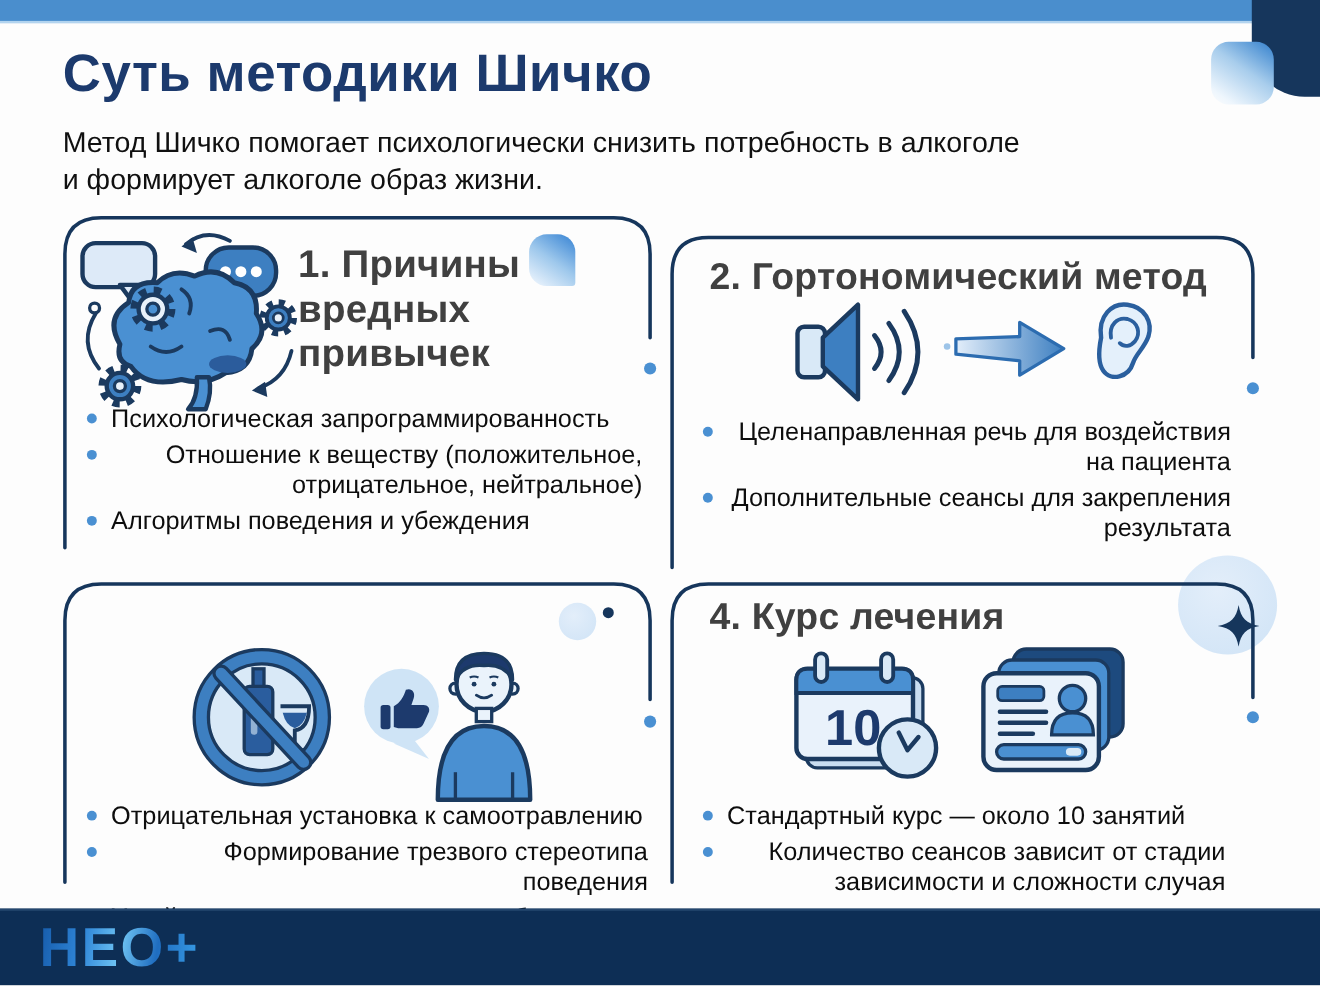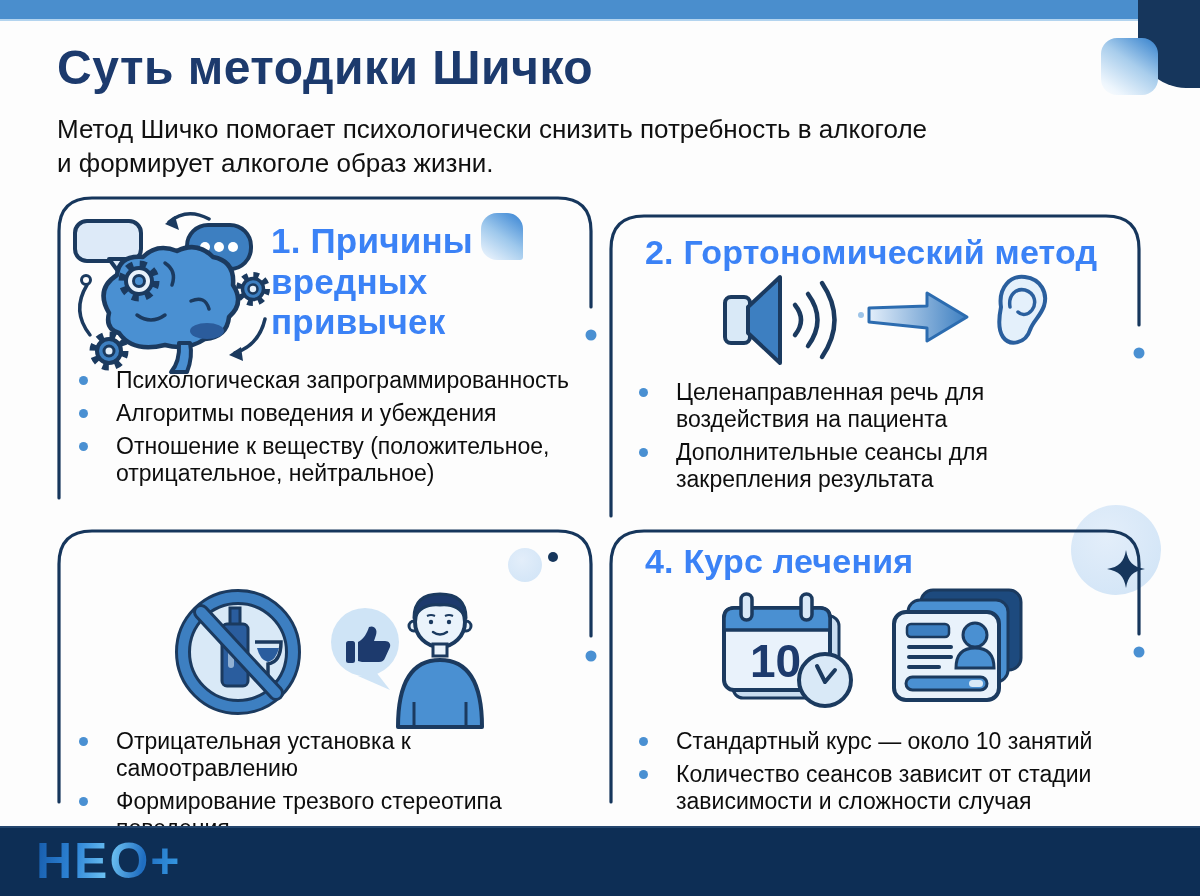--- a/index.html
+++ b/index.html
@@ -13,23 +13,23 @@
   
   .top-bar{position:absolute;left:0;top:0;width:1200px;height:19px;background:#4a8ecd;border-bottom:2px solid #b3d4ef;}
   .corner-blob{position:absolute;right:0;top:0;width:86px;height:88px;background:#16365c;border-radius:0 0 0 48px;}
   .corner-square{position:absolute;left:1101px;top:38px;width:57px;height:57px;border-radius:16px;
     background:linear-gradient(215deg,#3f88d0 5%,#a8cdec 45%,#eef6fd 85%,rgba(255,255,255,0));}
   .page-title{position:absolute;left:57px;top:40px;font-size:48px;font-weight:800;color:#1c3a6d;letter-spacing:.5px;}
   .page-subtitle{position:absolute;left:57px;top:112px;font-size:26px;font-weight:500;line-height:1.32;color:#101010;}
   
   .card{position:absolute;}
   .card-border{position:absolute;left:0;top:0;overflow:visible;}
-  .card-title{position:absolute;font-size:34px;font-weight:800;color:#3b82f6;line-height:1.16;letter-spacing:.2px;}
+  .card-title{position:absolute;font-size:34px;font-weight:800;color:#404040;line-height:1.16;letter-spacing:.2px;}
   .bullets{position:absolute;}
-  .bullet{display:flex;gap:28px;margin-bottom:6px;font-size:23px;font-weight:500;line-height:1.18;}
+  .bullet{display:flex;gap:13px;margin-bottom:6px;font-size:23px;font-weight:500;line-height:1.18;text-align:right;}
   .bullet .dot{width:9px;height:9px;border-radius:50%;background:#4a90d2;flex:0 0 9px;margin-top:9px;}
   
   .leaf{position:absolute;border-radius:16px 16px 3px 16px;background:linear-gradient(215deg,#4a90d8 10%,#9ec8ec 50%,#e3effb 90%);}
   .deco-circle{position:absolute;border-radius:50%;background:radial-gradient(circle at 40% 35%,#e3eefa,#cfe3f6);}
   .deco-dot{position:absolute;border-radius:50%;background:#16365c;}
   
   .footer{position:absolute;left:0;bottom:0;width:1200px;height:68px;background:#0d2e55;border-top:2px solid #24466e;}
   .neo-logo{
     position:absolute;left:36px;top:4px;font-size:50px;font-weight:900;letter-spacing:2px;
     background:linear-gradient(100deg,#1559a8 0%,#2f86d8 28%,#6ec3f3 50%,#1f6dc0 72%,#3aa0e8 100%);
@@ -104,25 +104,25 @@
 
     <h2 class="card-title" style="left:214px;top:26px;width:240px;margin:0;font-size:35px;">1. Причины вредных привычек</h2>
 
     <div class="bullets" style="left:22px;top:172px;width:505px;">
       <div class="bullet">
           <span class="dot"></span>
           <span>Психологическая запрограммированность</span>
         </div>
       <div class="bullet">
           <span class="dot"></span>
+          <span>Отношение к веществу (положительное, отрицательное, нейтральное)</span>
+        </div>
+      <div class="bullet">
+          <span class="dot"></span>
           <span>Алгоритмы поведения и убеждения</span>
-        </div>
-      <div class="bullet">
-          <span class="dot"></span>
-          <span>Отношение к веществу (положительное, отрицательное, нейтральное)</span>
         </div>
     </div>
   </section>
 
   <section class="card" style="left:609px;top:213px;width:532px;height:315px;">
     <svg class="card-border" width="532" height="315" viewBox="0 0 532 315">
       <path d="M2 303 L2 36 Q2 3 35 3 L497 3 Q530 3 530 36 L530 112" fill="none" stroke="#16365c" stroke-width="3.2" stroke-linecap="round"></path>
       <circle cx="530" cy="140" r="5.5" fill="#4a90d2"></circle>
     </svg>
 

